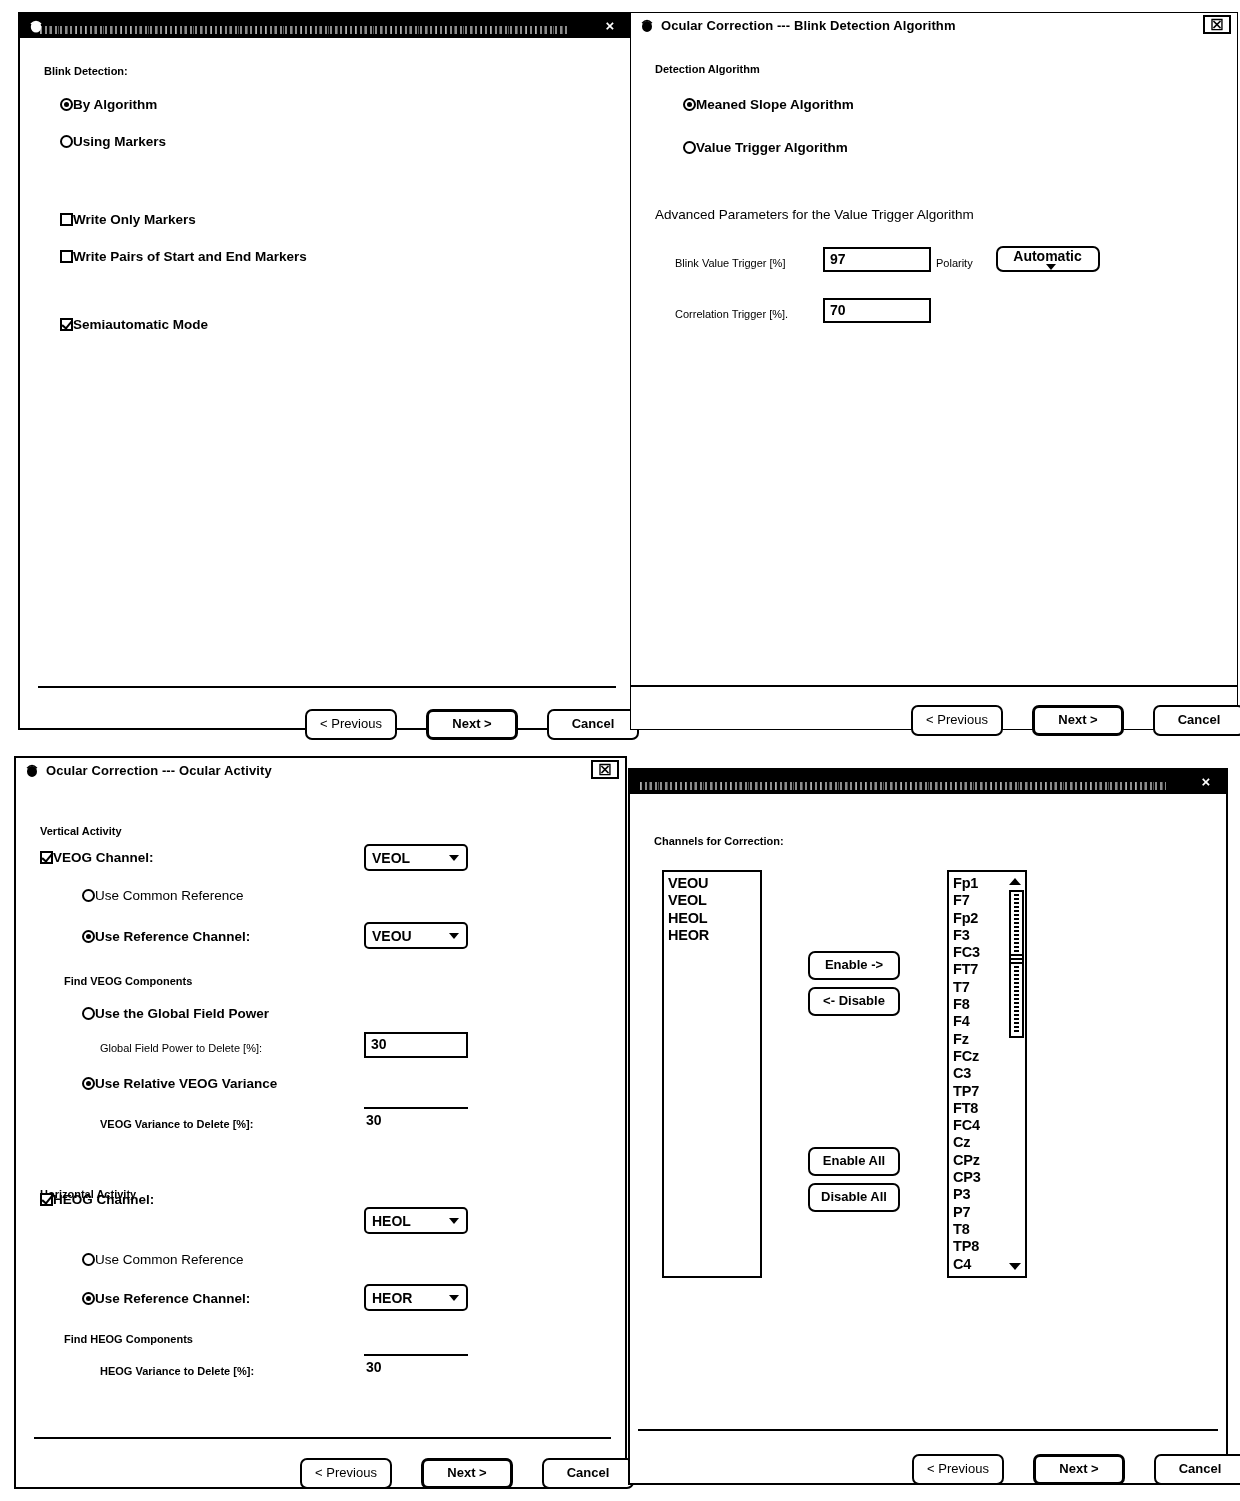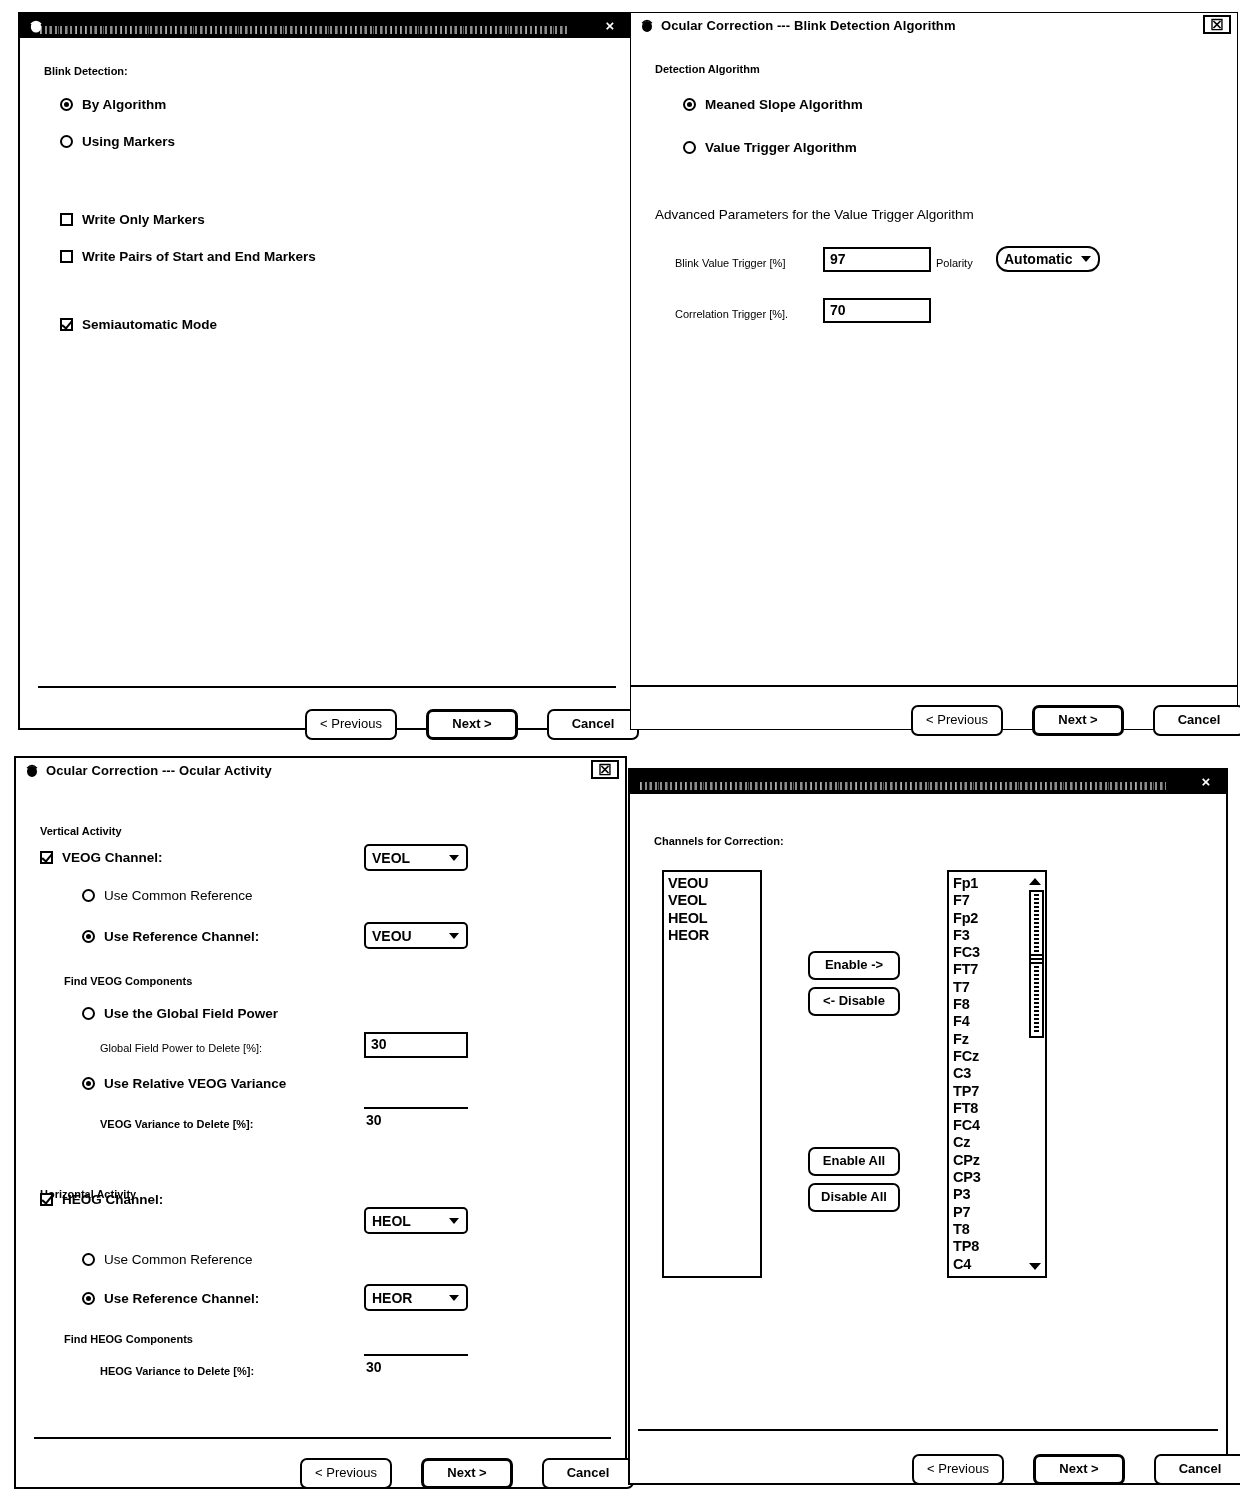--- a/index.html
+++ b/index.html
@@ -142,21 +142,20 @@
   }
   .lbl.reg {
     font-weight: normal;
   }
 
   
   .ctl {
     position: absolute;
     display: flex;
     align-items: center;
-    gap: 9px;
     white-space: nowrap;
   }
   .ctl .txt {
     font-size: 13.5px;
     font-weight: bold;
     line-height: 1;
   }
   .ctl .txt.reg { font-weight: normal; }
 
   .radio {
@@ -227,21 +226,21 @@
     background: #fff;
     box-sizing: border-box;
     display: flex;
     align-items: center;
     justify-content: space-between;
     padding: 0 7px 0 6px;
     font-size: 14px;
     font-weight: bold;
     color: #000;
   }
-  .combo.square { border-radius: 12px; }
+  .combo.square { border-radius: 7px; flex-direction: column; }
   .caret {
     width: 0; height: 0;
     border-left: 5px solid transparent;
     border-right: 5px solid transparent;
     border-top: 6px solid #000;
     flex: 0 0 auto;
     margin-left: 6px;
   }
 
   
@@ -532,21 +531,21 @@
         <div class="item">HEOL</div>
         <div class="item">HEOR</div>
       </div>
 
     <button class="btn" style="position:absolute; left:178px; top:157px; width:92px;">Enable -&gt;</button>
     <button class="btn" style="position:absolute; left:178px; top:193px; width:92px;">&lt;- Disable</button>
 
     <button class="btn" style="position:absolute; left:178px; top:353px; width:92px;">Enable All</button>
     <button class="btn" style="position:absolute; left:178px; top:389px; width:92px;">Disable All</button>
 
-    <div class="listbox" style="left:317px; top:76px; width:100px; height:408px;">
+    <div class="listbox" style="left:317px; top:76px; width:80px; height:408px;">
       <div id="right-list">
           <div class="item">Fp1</div>
           <div class="item">F7</div>
           <div class="item">Fp2</div>
           <div class="item">F3</div>
           <div class="item">FC3</div>
           <div class="item">FT7</div>
           <div class="item">T7</div>
           <div class="item">F8</div>
           <div class="item">F4</div>

